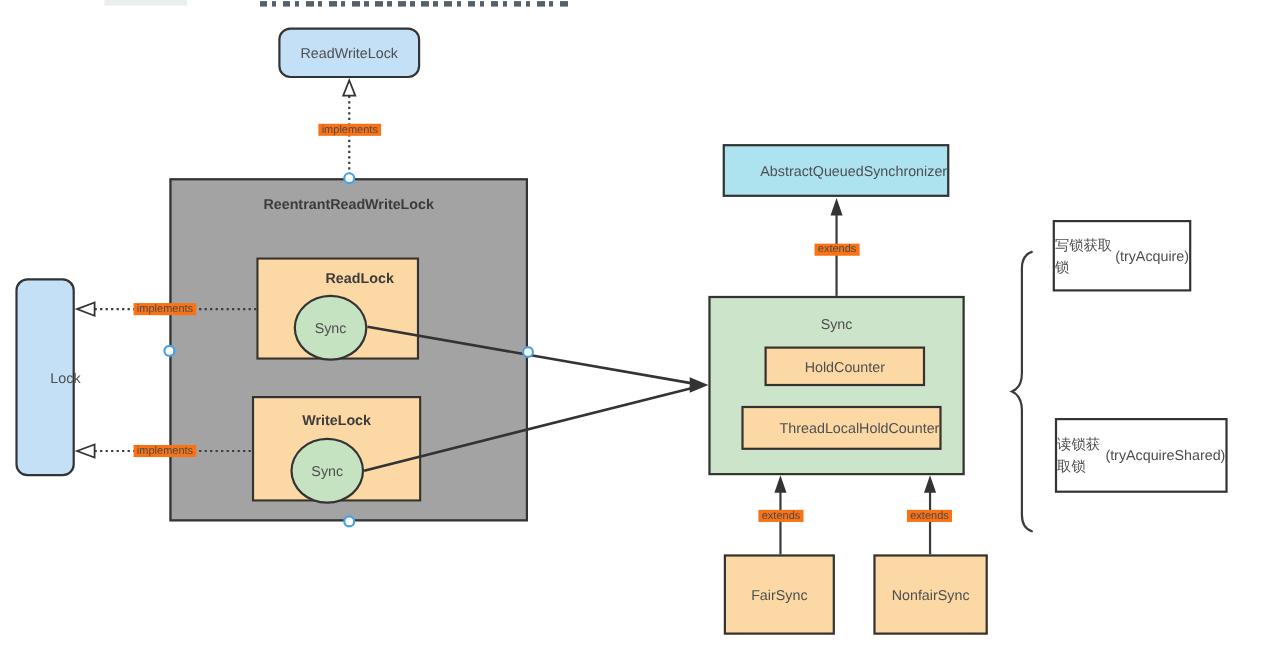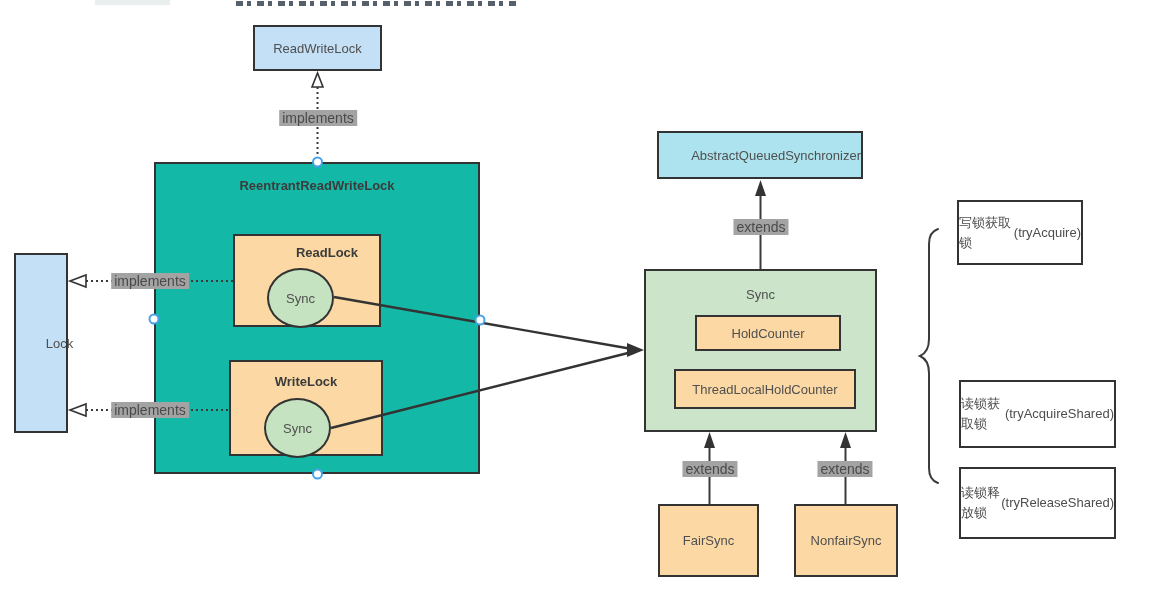--- a/index.html
+++ b/index.html
@@ -13,23 +13,23 @@
     color: #4f4f4f;
   }
   .box {
     position: absolute;
     box-sizing: border-box;
     border: 2px solid #333333;
     font-size: 13px;
     color: #4f4f4f;
   }
   .center-flex { display: flex; align-items: center; justify-content: center; }
-  .blue   { background: #c3e0f6; }
+  .blue   { background: #c3e0f6; border-radius: 11px; }
   .cyan   { background: #ace3ef; justify-content: flex-end; }
-  .pink   { background: #14b8a6; }
+  .pink   { background: #a3a3a3; }
   .orange { background: #fcd9a4; }
   .green  { background: #cbe4ca; }
   .white  { background: #ffffff; }
   .bold-title {
     position: absolute;
     left: 0; right: 0;
     text-align: center;
     font-weight: bold;
     color: #3b3b3b;
     font-size: 13px;
@@ -47,38 +47,38 @@
   #node-read-write-lock { left: 253px; top: 25px;  width: 129px; height: 46px; }
   #node-lock            { left: 14px;  top: 253px; width: 54px;  height: 180px; padding-left: 37px; }
   #node-rrwl            { left: 154px; top: 162px; width: 326px; height: 312px; }
   #node-read-lock       { left: 233px; top: 234px; width: 148px; height: 93px; }
   #ellipse-read-sync    { left: 267px; top: 268px; width: 67px;  height: 60px; }
   #node-write-lock      { left: 229px; top: 360px; width: 154px; height: 96px; }
   #ellipse-write-sync   { left: 264px; top: 398px; width: 67px;  height: 60px; }
   #node-aqs             { left: 657px; top: 131px; width: 206px; height: 48px; }
   #node-sync            { left: 644px; top: 269px; width: 233px; height: 163px; }
   #node-hold-counter    { left: 695px; top: 315px; width: 146px; height: 36px; }
-  #node-tlhc            { left: 674px; top: 369px; width: 182px; height: 40px; }
+  #node-tlhc            { left: 674px; top: 369px; width: 182px; height: 40px; justify-content: flex-end; }
   #node-fair-sync       { left: 658px; top: 504px; width: 101px; height: 73px; }
   #node-nonfair-sync    { left: 794px; top: 504px; width: 104px; height: 73px; }
   #annotation-1 { left: 957px; top: 200px; width: 126px; height: 65px; }
   #annotation-2 { left: 957px; top: 289px; width: 126px; height: 72px; }
   #annotation-3 { left: 959px; top: 380px; width: 157px; height: 68px; }
   #annotation-4 { left: 959px; top: 467px; width: 157px; height: 72px; }
   .annotation {
     display: flex; flex-direction: row; align-items: center; justify-content: center;
     line-height: 20px; color: #4d4d4d; font-size: 13px;
   }
   
   .edge-label {
     position: absolute;
     transform: translate(-50%, -50%);
-    background: #a3a3a3;
+    background: #f97316;
     padding: 0 3px;
-    font-size: 14px;
+    font-size: 10px;
     color: #4a4a4a;
     white-space: nowrap;
     z-index: 6;
   }
   #label-impl-top   { left: 318px; top: 118px; }
   #label-impl-read  { left: 150px; top: 281px; }
   #label-impl-write { left: 150px; top: 410px; }
   #label-ext-aqs    { left: 761px; top: 227px; }
   #label-ext-fair   { left: 710px; top: 469px; }
   #label-ext-nonfair{ left: 845px; top: 469px; }
@@ -158,24 +158,20 @@
   </div>
 
   <div id="annotation-1" class="box white annotation">
     <span>写锁获取锁</span>
     <span>(tryAcquire)</span>
   </div>
   <div id="annotation-3" class="box white annotation">
     <span>读锁获取锁</span>
     <span>(tryAcquireShared)</span>
   </div>
-  <div id="annotation-4" class="box white annotation">
-    <span>读锁释放锁</span>
-    <span>(tryReleaseShared)</span>
-  </div>
 
   <svg id="svg-overlay" viewBox="0 0 1164 591" xmlns="http://www.w3.org/2000/svg">
 
     <g>
       <line x1="317.5" y1="87" x2="317.5" y2="162" stroke="#3a3a3a" stroke-width="2" stroke-dasharray="2 3"></line>
       <polygon points="317.5,73 312,87 323,87" fill="#ffffff" stroke="#333333" stroke-width="1.6"></polygon>
     </g>
 
     <g>
       <line x1="86" y1="281" x2="233" y2="281" stroke="#3a3a3a" stroke-width="2" stroke-dasharray="2 3"></line>

